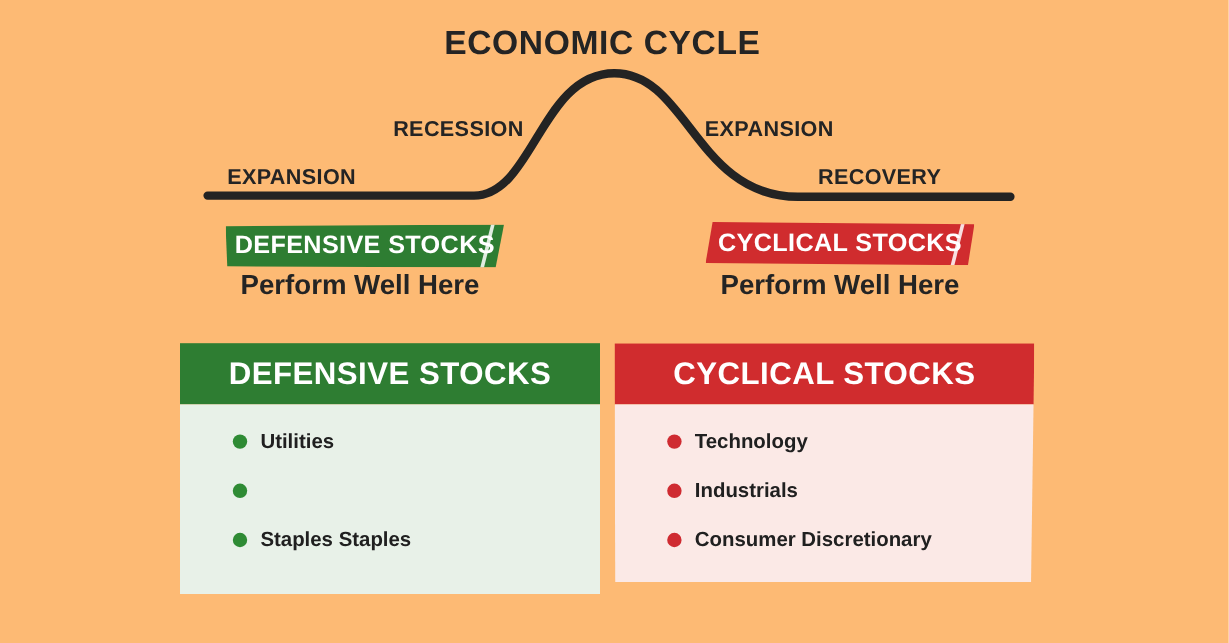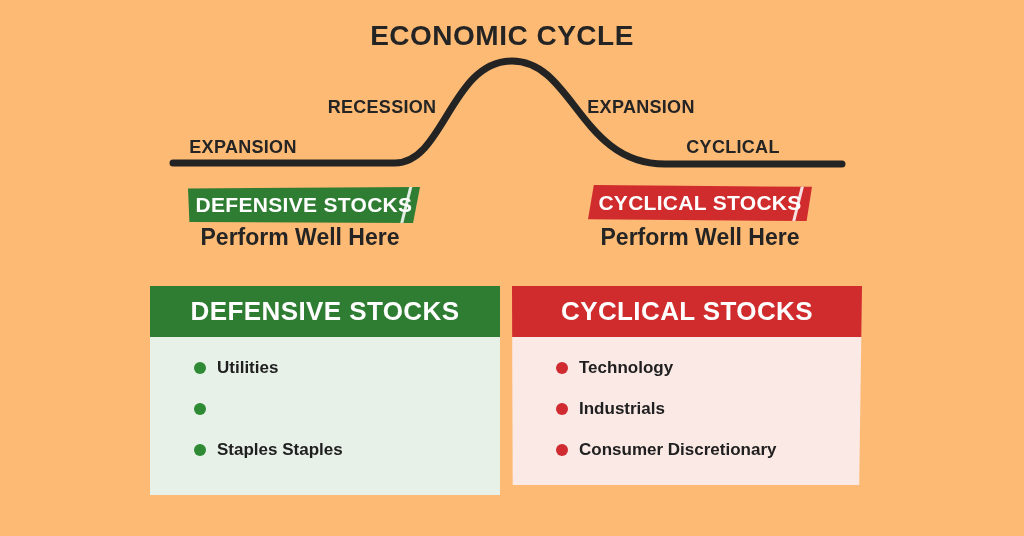--- a/index.html
+++ b/index.html
@@ -73,21 +73,21 @@
 
   <h1 class="title">ECONOMIC CYCLE</h1>
 
   <svg class="curve-svg" width="684" height="120" viewBox="0 0 684 120" aria-hidden="true">
     <path d="M 5 111 L 227 111 C 276 111 283 9 344 9 C 405 9 412 112 497 112 L 674 112" fill="none" stroke="#232323" stroke-width="7" stroke-linecap="round" stroke-linejoin="round"></path>
   </svg>
 
   <div class="phase-label phase-recession">EXPANSION</div>
   <div class="phase-label phase-recovery">RECESSION</div>
   <div class="phase-label phase-expansion">EXPANSION</div>
-  <div class="phase-label phase-slowdown">CYCLICAL</div>
+  <div class="phase-label phase-slowdown">RECOVERY</div>
 
   <div class="banner banner-defensive" style="background-color: rgb(46, 125, 50);">
     <span>DEFENSIVE STOCKS</span>
     <span class="seam"></span>
   </div>
   <div class="perform-note perform-defensive">Perform Well Here</div>
 
   <div class="banner banner-cyclical" style="background-color: rgb(208, 44, 46);">
     <span>CYCLICAL STOCKS</span>
     <span class="seam"></span>

